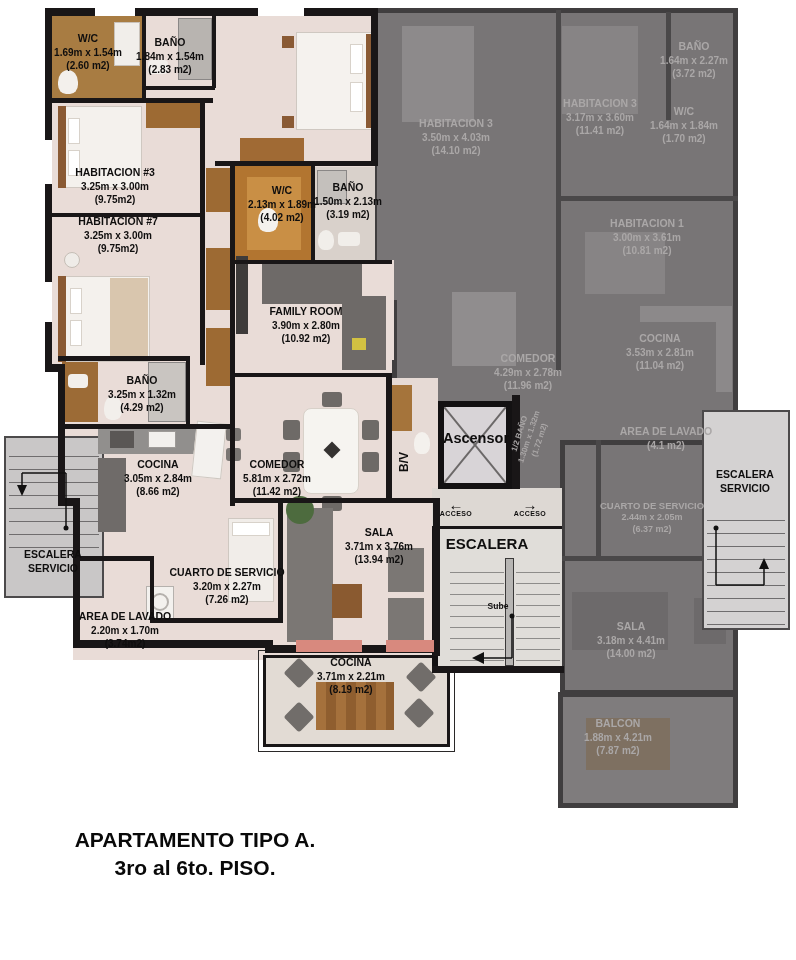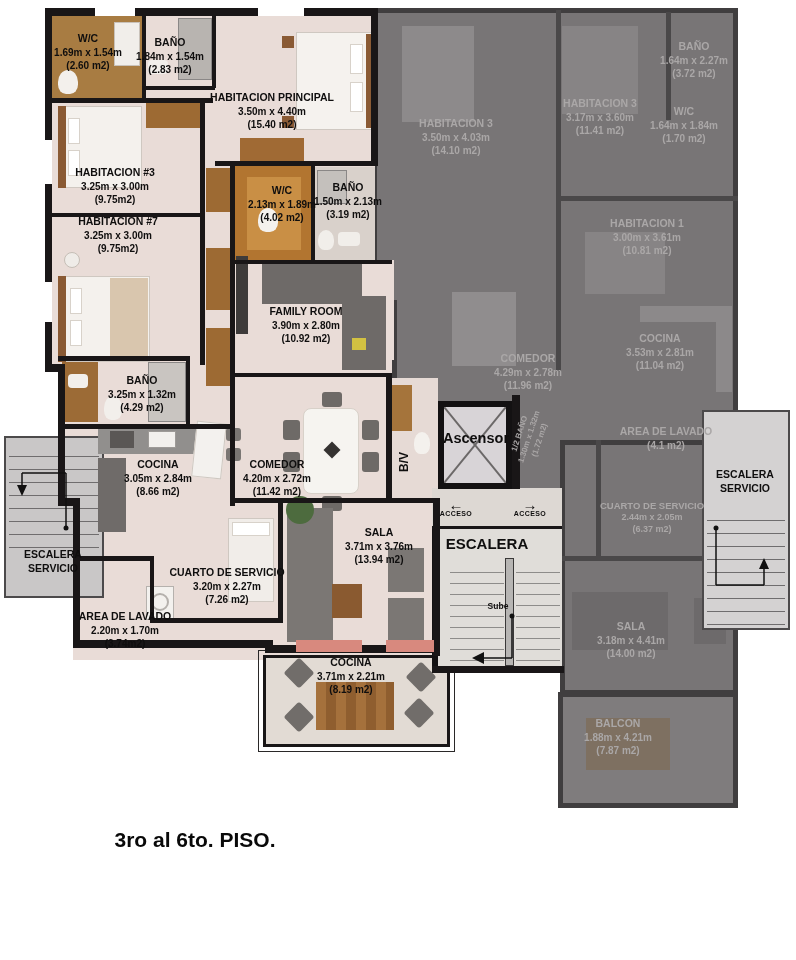--- a/index.html
+++ b/index.html
@@ -273,25 +273,20 @@
   <div class="rl" style="left:88px;top:52px">
     <span class="rn">W/C</span>
       <span>1.69m x 1.54m</span>
       <span>(2.60 m2)</span>
   </div>
   <div class="rl" style="left:170px;top:56px">
     <span class="rn">BAÑO</span>
       <span>1.84m x 1.54m</span>
       <span>(2.83 m2)</span>
   </div>
-  <div class="rl" style="left:272px;top:111px">
-    <span class="rn">HABITACION PRINCIPAL</span>
-      <span>3.50m x 4.40m</span>
-      <span>(15.40 m2)</span>
-  </div>
   <div class="rl" style="left:115px;top:186px">
     <span class="rn">HABITACION #3</span>
       <span>3.25m x 3.00m</span>
       <span>(9.75m2)</span>
   </div>
   <div class="rl" style="left:118px;top:235px">
     <span class="rn">HABITACION #7</span>
       <span>3.25m x 3.00m</span>
       <span>(9.75m2)</span>
   </div>
@@ -315,21 +310,21 @@
       <span>3.25m x 1.32m</span>
       <span>(4.29 m2)</span>
   </div>
   <div class="rl" style="left:158px;top:478px">
     <span class="rn">COCINA</span>
       <span>3.05m x 2.84m</span>
       <span>(8.66 m2)</span>
   </div>
   <div class="rl" style="left:277px;top:478px">
     <span class="rn">COMEDOR</span>
-      <span>4.20m x 2.72m</span>
+      <span>5.81m x 2.72m</span>
       <span>(11.42 m2)</span>
   </div>
   <div class="rl" style="left:379px;top:546px">
     <span class="rn">SALA</span>
       <span>3.71m x 3.76m</span>
       <span>(13.94 m2)</span>
   </div>
   <div class="rl" style="left:227px;top:586px">
     <span class="rn">CUARTO DE SERVICIO</span>
       <span>3.20m x 2.27m</span>
@@ -400,15 +395,16 @@
       <span>3.18m x 4.41m</span>
       <span>(14.00 m2)</span>
   </div>
   <div class="rl gl" style="left:618px;top:737px">
     <span class="rn">BALCON</span>
       <span>1.88m x 4.21m</span>
       <span>(7.87 m2)</span>
   </div>
 
   <div id="title">
+    <div>APARTAMENTO TIPO A.</div>
     <div>3ro al 6to. PISO.</div>
   </div>
 </div>
 
 </body></html>

